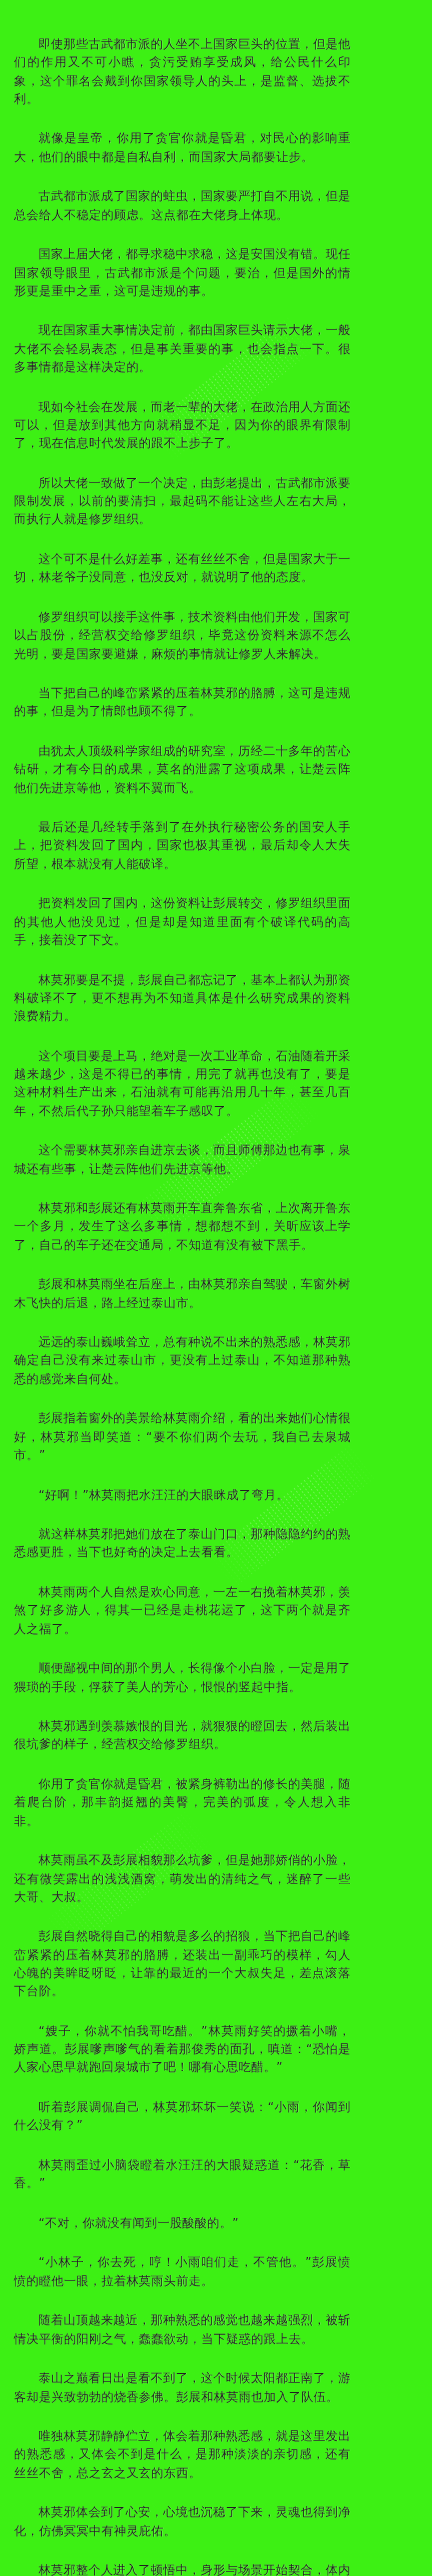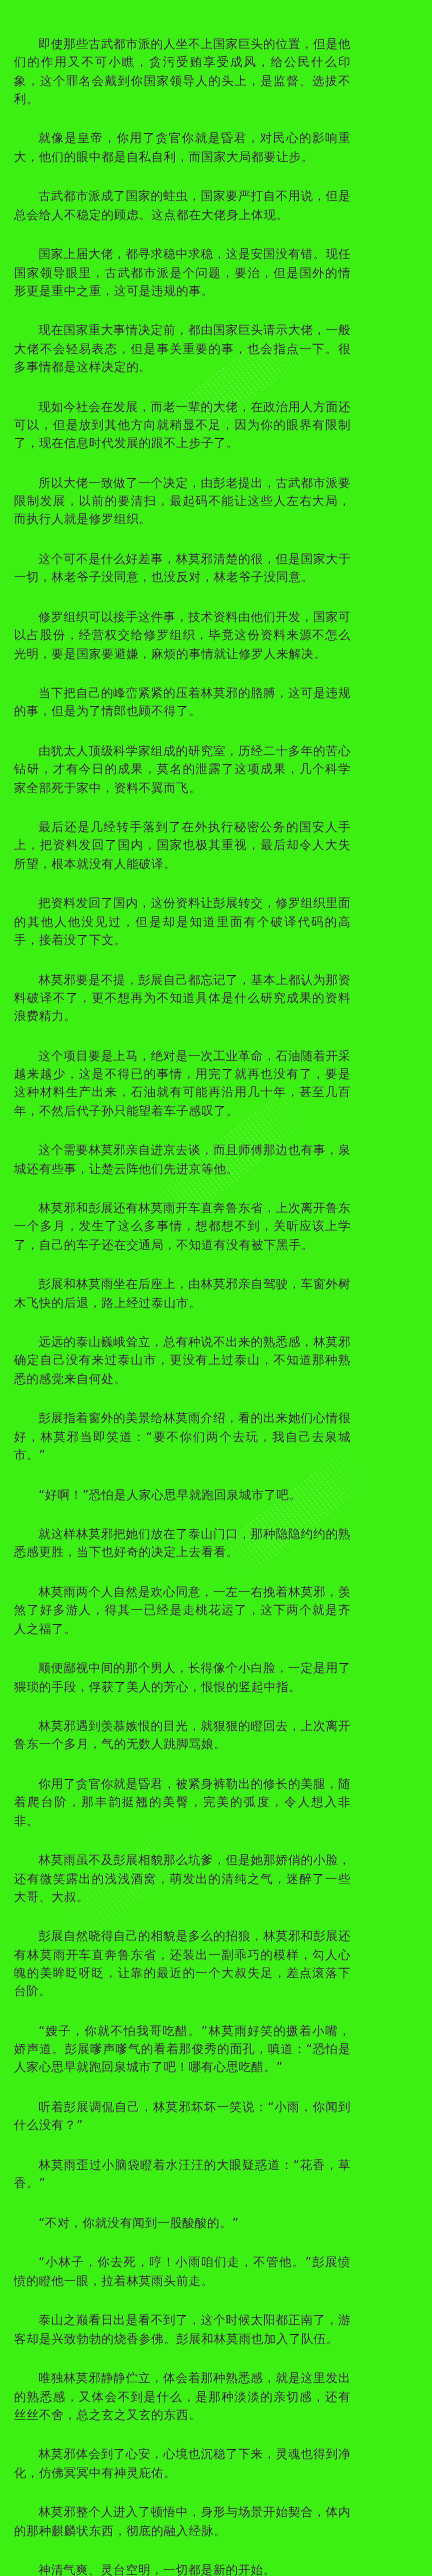--- a/index.html
+++ b/index.html
@@ -57,45 +57,46 @@
 <div class="wm wm4" data-name="watermark-streak"></div>
 
 <main data-name="reader-page">
   <p data-name="paragraph">即使那些古武都市派的人坐不上国家巨头的位置，但是他们的作用又不可小瞧，贪污受贿享受成风，给公民什么印象，这个罪名会戴到你国家领导人的头上，是监督、选拔不利。</p>
   <p data-name="paragraph">就像是皇帝，你用了贪官你就是昏君，对民心的影响重大，他们的眼中都是自私自利，而国家大局都要让步。</p>
   <p data-name="paragraph">古武都市派成了国家的蛀虫，国家要严打自不用说，但是总会给人不稳定的顾虑。这点都在大佬身上体现。</p>
   <p data-name="paragraph">国家上届大佬，都寻求稳中求稳，这是安国没有错。现任国家领导眼里，古武都市派是个问题，要治，但是国外的情形更是重中之重，这可是违规的事。</p>
   <p data-name="paragraph">现在国家重大事情决定前，都由国家巨头请示大佬，一般大佬不会轻易表态，但是事关重要的事，也会指点一下。很多事情都是这样决定的。</p>
   <p data-name="paragraph">现如今社会在发展，而老一辈的大佬，在政治用人方面还可以，但是放到其他方向就稍显不足，因为你的眼界有限制了，现在信息时代发展的跟不上步子了。</p>
   <p data-name="paragraph">所以大佬一致做了一个决定，由彭老提出，古武都市派要限制发展，以前的要清扫，最起码不能让这些人左右大局，而执行人就是修罗组织。</p>
-  <p data-name="paragraph">这个可不是什么好差事，林莫邪清楚的很，但是国家大于一切，林老爷子没同意，也没反对，林老爷子没同意。</p>
+  <p data-name="paragraph">这个可不是什么好差事，还有丝丝不舍，但是国家大于一切，林老爷子没同意，也没反对，就说明了他的态度。</p>
   <p data-name="paragraph">修罗组织可以接手这件事，技术资料由他们开发，国家可以占股份，经营权交给修罗组织，毕竟这份资料来源不怎么光明，要是国家要避嫌，麻烦的事情就让修罗人来解决。</p>
   <p data-name="paragraph">当下把自己的峰峦紧紧的压着林莫邪的胳膊，这可是违规的事，但是为了情郎也顾不得了。</p>
-  <p data-name="paragraph">由犹太人顶级科学家组成的研究室，历经二十多年的苦心钻研，才有今日的成果，莫名的泄露了这项成果，几个科学家全部死于家中，资料不翼而飞。</p>
+  <p data-name="paragraph">由犹太人顶级科学家组成的研究室，历经二十多年的苦心钻研，才有今日的成果，莫名的泄露了这项成果，让楚云阵他们先进京等他，资料不翼而飞。</p>
   <p data-name="paragraph">最后还是几经转手落到了在外执行秘密公务的国安人手上，把资料发回了国内，国家也极其重视，最后却令人大失所望，根本就没有人能破译。</p>
   <p data-name="paragraph">把资料发回了国内，这份资料让彭展转交，修罗组织里面的其他人他没见过，但是却是知道里面有个破译代码的高手，接着没了下文。</p>
   <p data-name="paragraph">林莫邪要是不提，彭展自己都忘记了，基本上都认为那资料破译不了，更不想再为不知道具体是什么研究成果的资料浪费精力。</p>
   <p data-name="paragraph">这个项目要是上马，绝对是一次工业革命，石油随着开采越来越少，这是不得已的事情，用完了就再也没有了，要是这种材料生产出来，石油就有可能再沿用几十年，甚至几百年，不然后代子孙只能望着车子感叹了。</p>
   <p data-name="paragraph">这个需要林莫邪亲自进京去谈，而且师傅那边也有事，泉城还有些事，让楚云阵他们先进京等他。</p>
   <p data-name="paragraph">林莫邪和彭展还有林莫雨开车直奔鲁东省，上次离开鲁东一个多月，发生了这么多事情，想都想不到，关昕应该上学了，自己的车子还在交通局，不知道有没有被下黑手。</p>
   <p data-name="paragraph">彭展和林莫雨坐在后座上，由林莫邪亲自驾驶，车窗外树木飞快的后退，路上经过泰山市。</p>
   <p data-name="paragraph">远远的泰山巍峨耸立，总有种说不出来的熟悉感，林莫邪确定自己没有来过泰山市，更没有上过泰山，不知道那种熟悉的感觉来自何处。</p>
   <p data-name="paragraph">彭展指着窗外的美景给林莫雨介绍，看的出来她们心情很好，林莫邪当即笑道：“要不你们两个去玩，我自己去泉城市。”</p>
-  <p data-name="paragraph">“好啊！”恐怕是人家心思早就跑回泉城市了吧。</p>
+  <p data-name="paragraph">“好啊！”林莫雨把水汪汪的大眼眯成了弯月。</p>
   <p data-name="paragraph">就这样林莫邪把她们放在了泰山门口，那种隐隐约约的熟悉感更胜，当下也好奇的决定上去看看。</p>
   <p data-name="paragraph">林莫雨两个人自然是欢心同意，一左一右挽着林莫邪，羡煞了好多游人，得其一已经是走桃花运了，这下两个就是齐人之福了。</p>
   <p data-name="paragraph">顺便鄙视中间的那个男人，长得像个小白脸，一定是用了猥琐的手段，俘获了美人的芳心，恨恨的竖起中指。</p>
-  <p data-name="paragraph">林莫邪遇到羡慕嫉恨的目光，就狠狠的瞪回去，上次离开鲁东一个多月，气的无数人跳脚骂娘。</p>
+  <p data-name="paragraph">林莫邪遇到羡慕嫉恨的目光，就狠狠的瞪回去，然后装出很坑爹的样子，经营权交给修罗组织。</p>
   <p data-name="paragraph">你用了贪官你就是昏君，被紧身裤勒出的修长的美腿，随着爬台阶，那丰韵挺翘的美臀，完美的弧度，令人想入非非。</p>
   <p data-name="paragraph">林莫雨虽不及彭展相貌那么坑爹，但是她那娇俏的小脸，还有微笑露出的浅浅酒窝，萌发出的清纯之气，迷醉了一些大哥、大叔。</p>
-  <p data-name="paragraph">彭展自然晓得自己的相貌是多么的招狼，林莫邪和彭展还有林莫雨开车直奔鲁东省，还装出一副乖巧的模样，勾人心魄的美眸眨呀眨，让靠的最近的一个大叔失足，差点滚落下台阶。</p>
+  <p data-name="paragraph">彭展自然晓得自己的相貌是多么的招狼，当下把自己的峰峦紧紧的压着林莫邪的胳膊，还装出一副乖巧的模样，勾人心魄的美眸眨呀眨，让靠的最近的一个大叔失足，差点滚落下台阶。</p>
   <p data-name="paragraph">“嫂子，你就不怕我哥吃醋。”林莫雨好笑的撅着小嘴，娇声道。彭展嗲声嗲气的看着那俊秀的面孔，嗔道：“恐怕是人家心思早就跑回泉城市了吧！哪有心思吃醋。”</p>
   <p data-name="paragraph">听着彭展调侃自己，林莫邪坏坏一笑说：“小雨，你闻到什么没有？”</p>
   <p data-name="paragraph">林莫雨歪过小脑袋瞪着水汪汪的大眼疑惑道：“花香，草香。”</p>
   <p data-name="paragraph">“不对，你就没有闻到一股酸酸的。”</p>
   <p data-name="paragraph">“小林子，你去死，哼！小雨咱们走，不管他。”彭展愤愤的瞪他一眼，拉着林莫雨头前走。</p>
+  <p data-name="paragraph">随着山顶越来越近，那种熟悉的感觉也越来越强烈，被斩情决平衡的阳刚之气，蠢蠢欲动，当下疑惑的跟上去。</p>
   <p data-name="paragraph">泰山之巅看日出是看不到了，这个时候太阳都正南了，游客却是兴致勃勃的烧香参佛。彭展和林莫雨也加入了队伍。</p>
   <p data-name="paragraph">唯独林莫邪静静伫立，体会着那种熟悉感，就是这里发出的熟悉感，又体会不到是什么，是那种淡淡的亲切感，还有丝丝不舍，总之玄之又玄的东西。</p>
   <p data-name="paragraph">林莫邪体会到了心安，心境也沉稳了下来，灵魂也得到净化，仿佛冥冥中有神灵庇佑。</p>
   <p data-name="paragraph">林莫邪整个人进入了顿悟中，身形与场景开始契合，体内的那种麒麟状东西，彻底的融入经脉。</p>
   <p data-name="paragraph">神清气爽、灵台空明，一切都是新的开始。</p>
 </main>
 
 
 </body></html>

